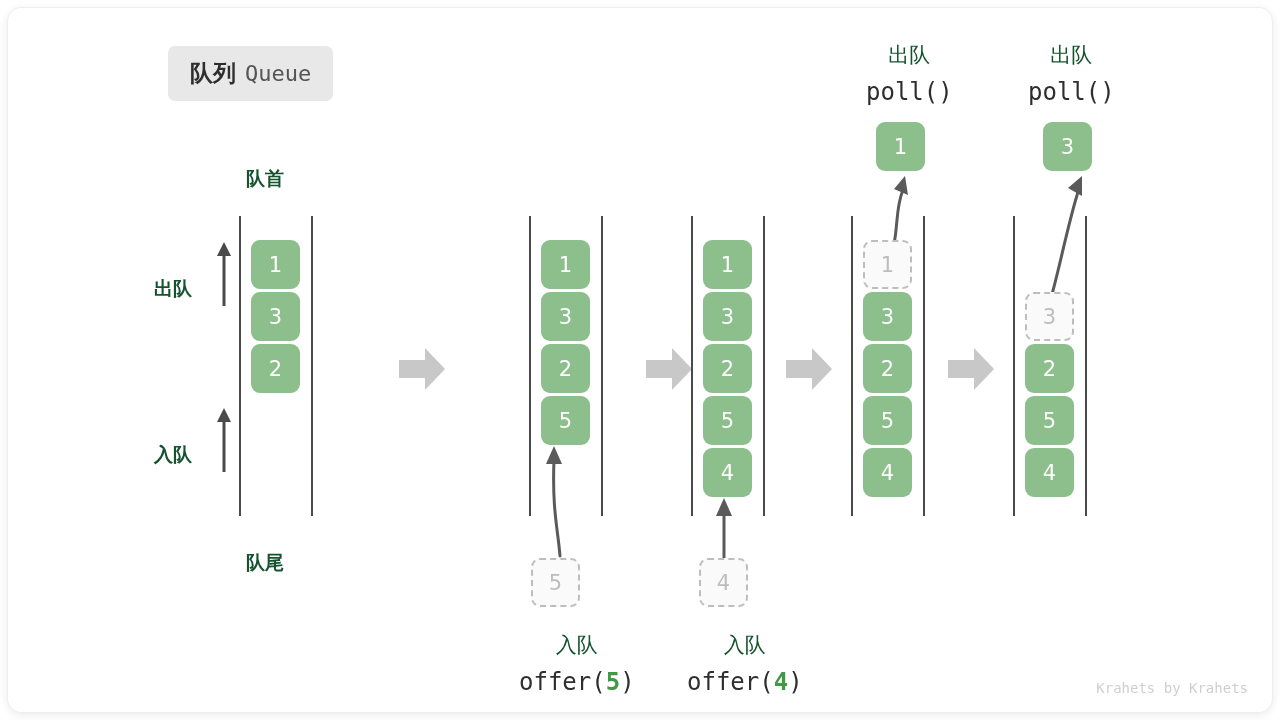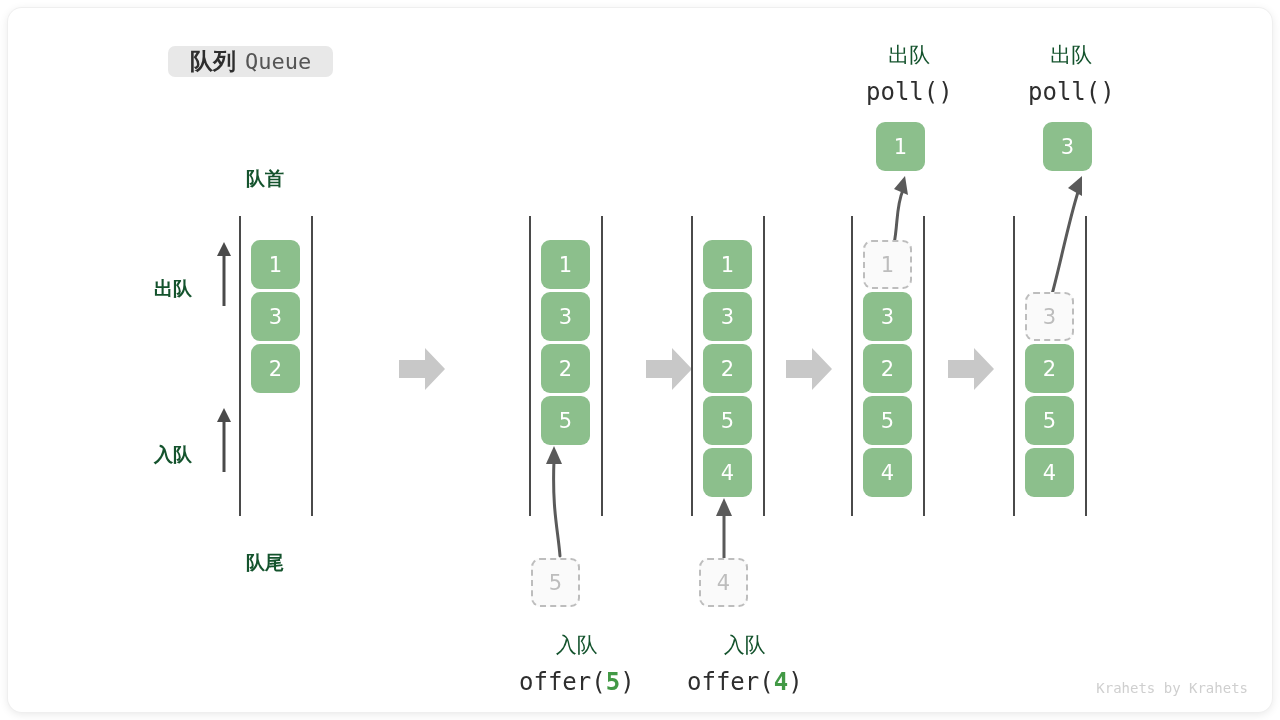--- a/index.html
+++ b/index.html
@@ -16,21 +16,21 @@
     background:#ffffff;
     border-radius:14px;
     box-shadow:0 0 0 1px #efefef, 0 2px 10px rgba(0,0,0,0.10);
     overflow:hidden;
   }
   .abs{position:absolute;}
 
   
   #title-badge{
     left:160px;top:38px;
-    padding:0 22px;
+    padding:12px 22px;
     background:#e8e8e8;
     border-radius:7px;
     display:flex;align-items:baseline;gap:9px;
     white-space:nowrap;
   }
   #title-badge .cn{
     font-size:23px;font-weight:bold;color:#2e2e2e;
     font-family:"DejaVu Sans",sans-serif;
   }
   #title-badge .en{

